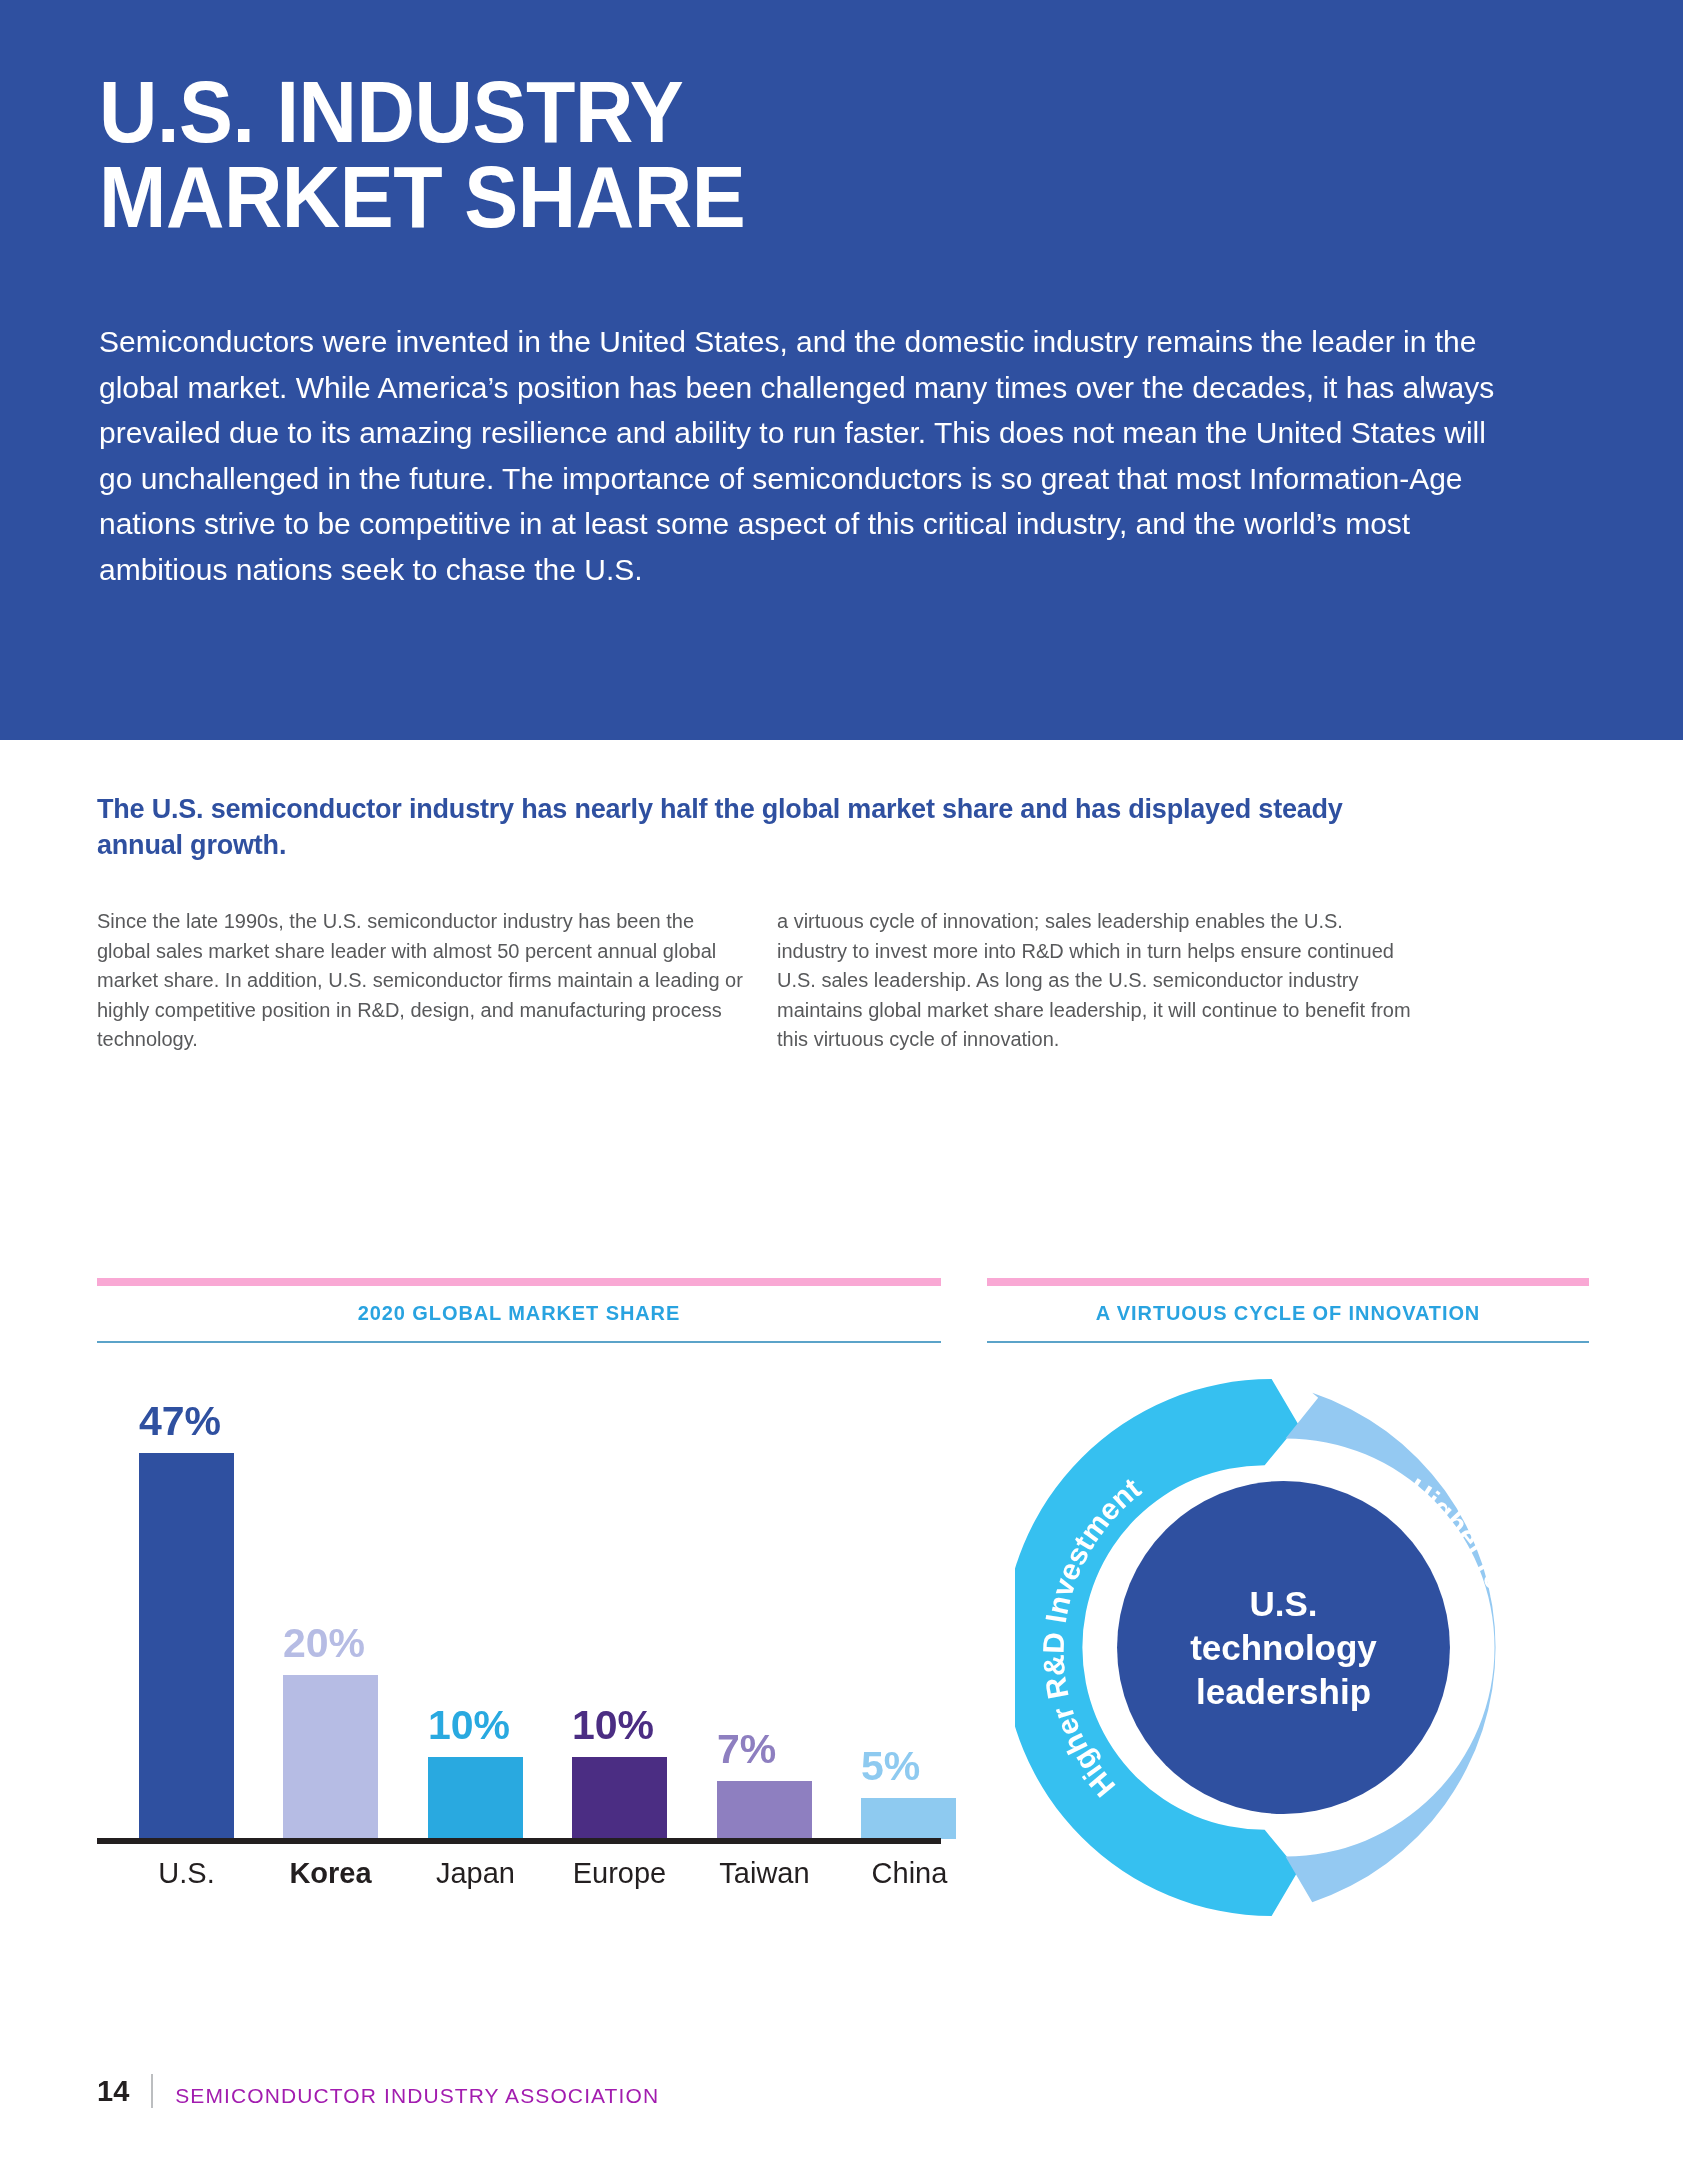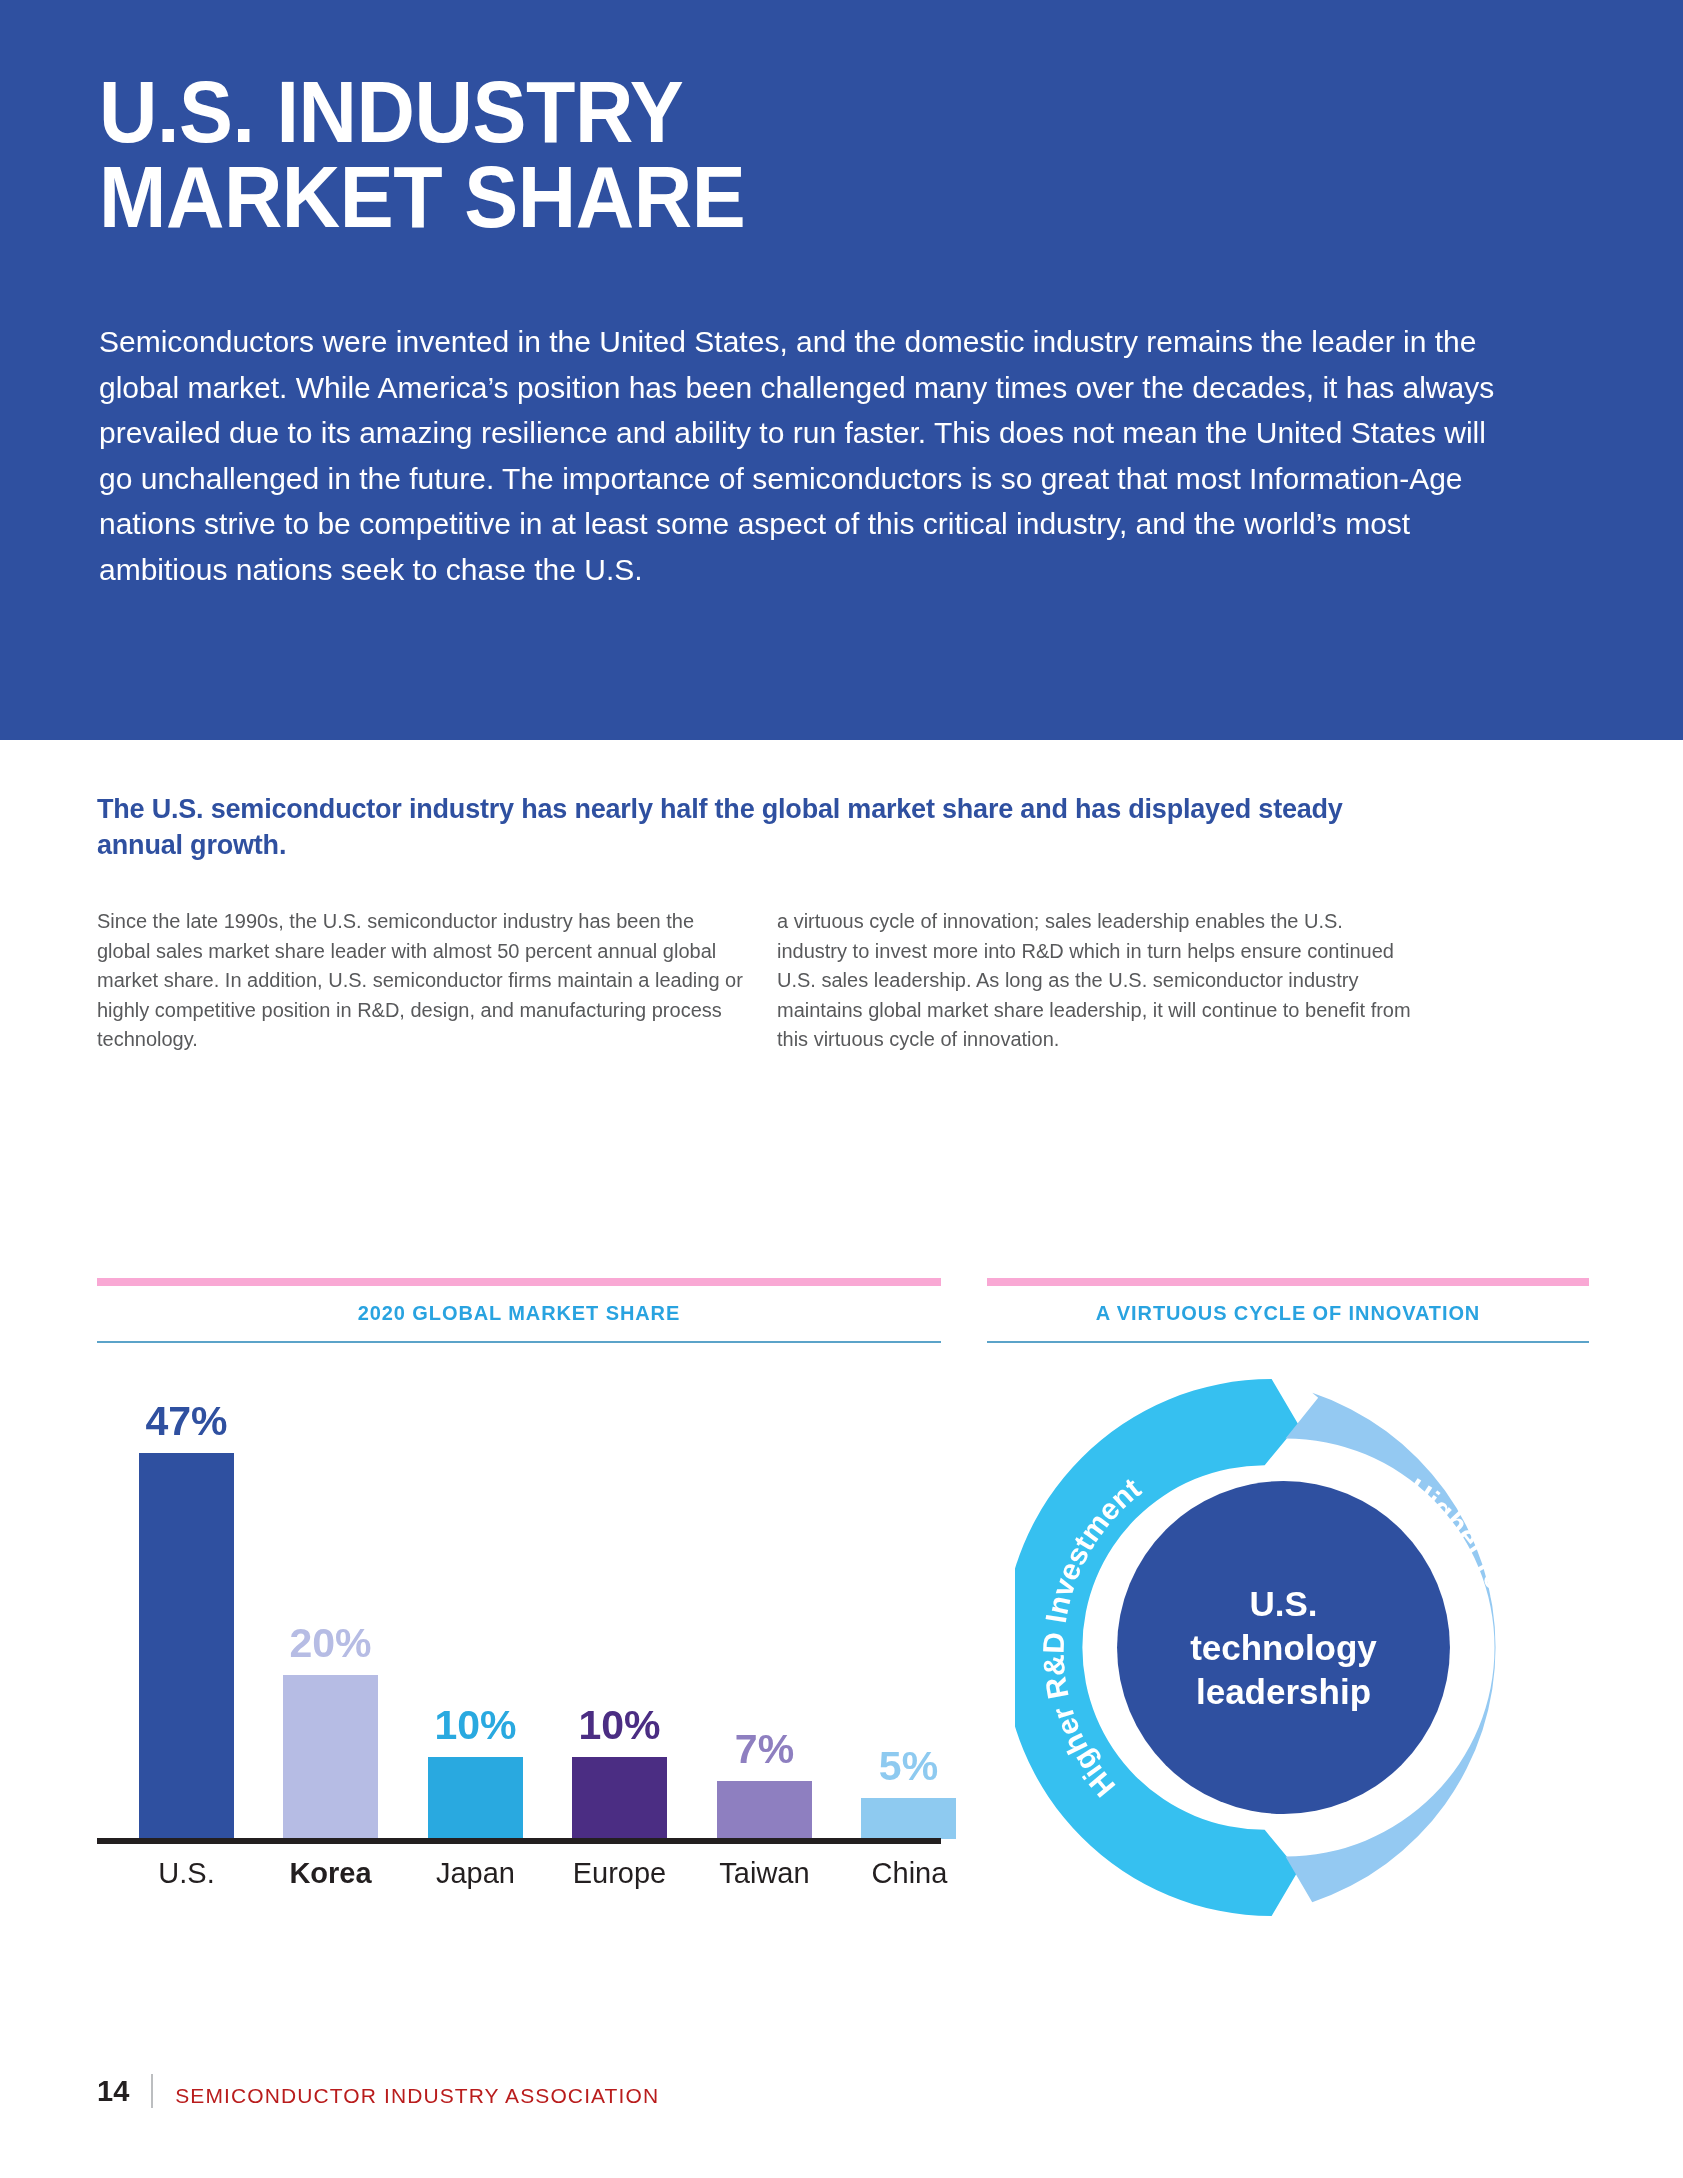--- a/index.html
+++ b/index.html
@@ -73,21 +73,21 @@
 
   
   .chart{
     position:absolute;left:97px;top:1366px;width:844px;height:554px;
   }
   .chart-plot{
     position:absolute;left:0;top:0;width:844px;height:473px;
   }
   .bar-col{
     position:absolute;bottom:0;width:95px;
-    display:flex;flex-direction:column;justify-content:flex-end;align-items:center;
+    display:flex;flex-direction:column;justify-content:flex-end;align-items:flex-start;
   }
   .bar-val{
     font-size:41px;font-weight:bold;line-height:1;
     margin-bottom:11px;white-space:nowrap;
   }
   .bar-rect{width:95px;}
   .axis-line{
     position:absolute;left:0;top:472px;width:844px;height:6px;background:#231f20;
   }
   .cat-label{
@@ -106,21 +106,21 @@
     font-size:35px;font-weight:bold;line-height:1.26;color:#ffffff;
     pointer-events:none;
   }
 
   
   .footer{
     position:absolute;left:97px;top:2074px;display:flex;align-items:flex-end;
   }
   .footer-page{font-size:29px;font-weight:bold;color:#231f20;}
   .footer-div{width:2px;height:34px;background:#bcbec0;margin:0 22px;}
-  .footer-org{font-size:21px;color:#b91c1c;letter-spacing:1.1px;}
+  .footer-org{font-size:21px;color:#a21caf;letter-spacing:1.1px;}
 </style>
 </head>
 <body>
 
 <div class="hero">
   <div class="hero-title">
     <span>U.S. INDUSTRY</span>
     <span class="l2">MARKET SHARE</span>
   </div>
   <div class="hero-body">Semiconductors were invented in the United States, and the domestic industry remains the leader in the global market. While America’s position has been challenged many times over the decades, it has always prevailed due to its amazing resilience and ability to run faster. This does not mean the United States will go unchallenged in the future. The importance of semiconductors is so great that most Information-Age nations strive to be competitive in at least some aspect of this critical industry, and the world’s most ambitious nations seek to chase the U.S.</div>

